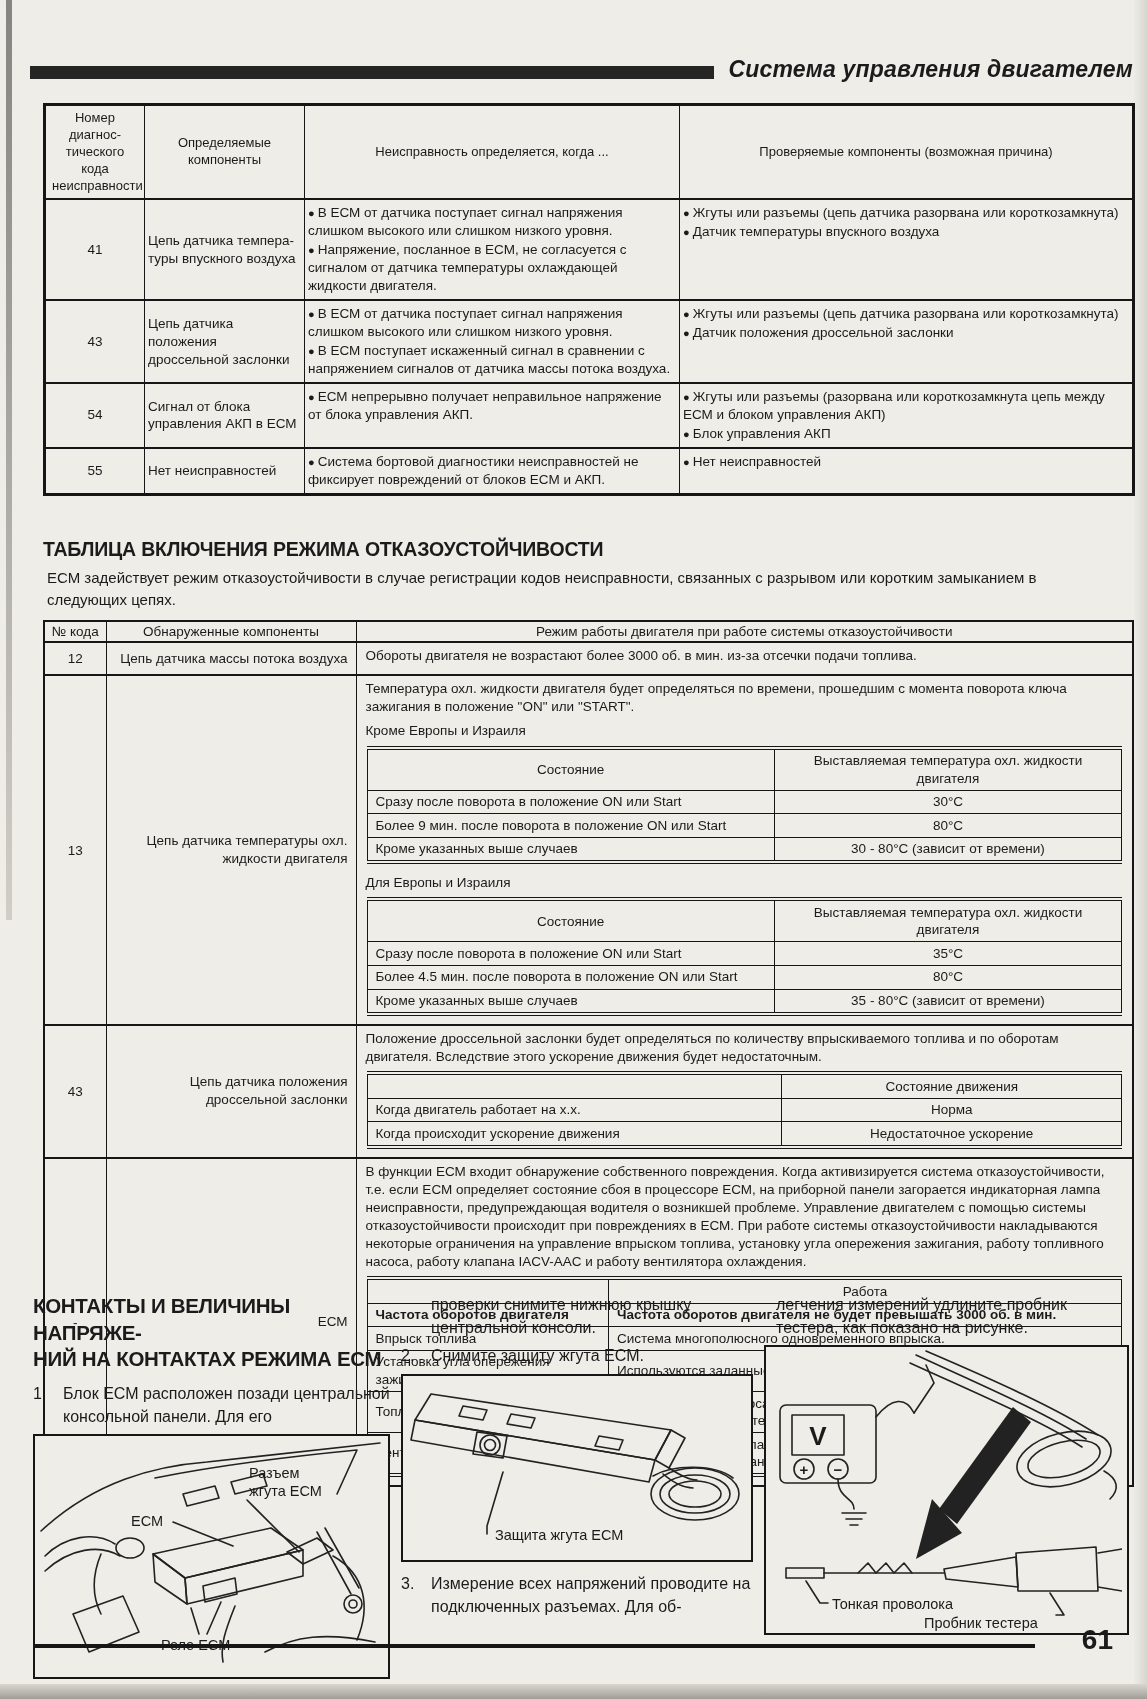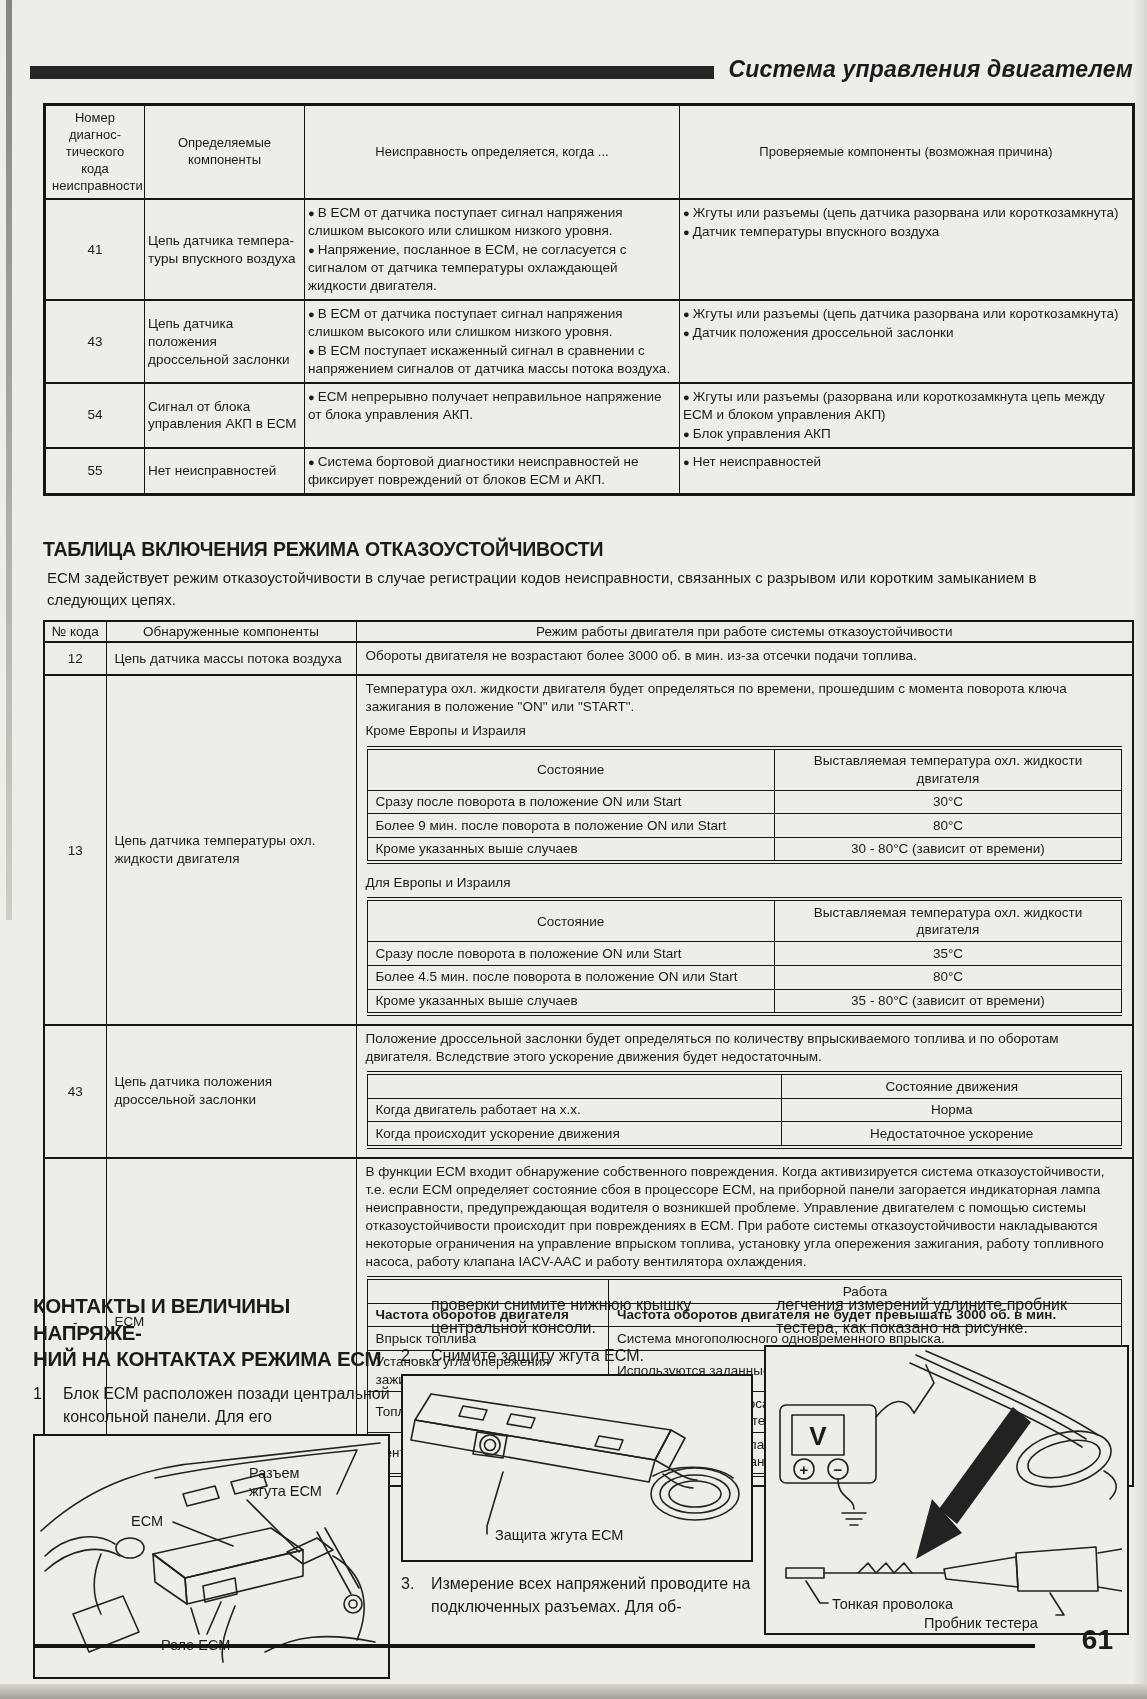--- a/index.html
+++ b/index.html
@@ -29,21 +29,21 @@
   .bullet::before{content:"\25CF  ";font-size:.82em;}
   .bullet{margin:1px 0;}
   
   .sec-title{margin:42px 0 6px;font-size:19.5px;font-weight:700;letter-spacing:-.2px;}
   .intro{font-size:15px;line-height:1.45;margin:0 4px 10px;max-width:1062px;}
   .t2{border:2.6px solid #161616;font-size:13.5px;}
   .t2 th{border:1.4px solid #161616;border-bottom:2.6px solid #161616;font-weight:400;
          text-align:center;padding:2px 4px;}
   .t2 td{border:1.4px solid #161616;border-top:2.3px solid #161616;vertical-align:middle;padding:8px;}
   .t2 td.code{text-align:center;}
-  .t2 td.comp{text-align:left;padding:2px 8px;line-height:1.35;}
+  .t2 td.comp{text-align:right;padding:2px 8px;line-height:1.35;}
   .t2 td.cx{vertical-align:top;padding:2px 0 5px;}
   .p{padding:2px 9px;line-height:1.34;}
   .lbl{padding-top:4px;}
   .lbl2{padding-top:7px;}
   .note{padding-top:4px;}
   .nt{width:calc(100% - 20px);margin:3px 10px;border-top:4px double #161616;
       border-bottom:4px double #161616;}
   .nt th,.nt td{border:1.4px solid #161616;padding:2.5px 8px;font-weight:400;line-height:1.3;}
   .nt th{text-align:center;}
   .nt td.ctr{text-align:center;}

